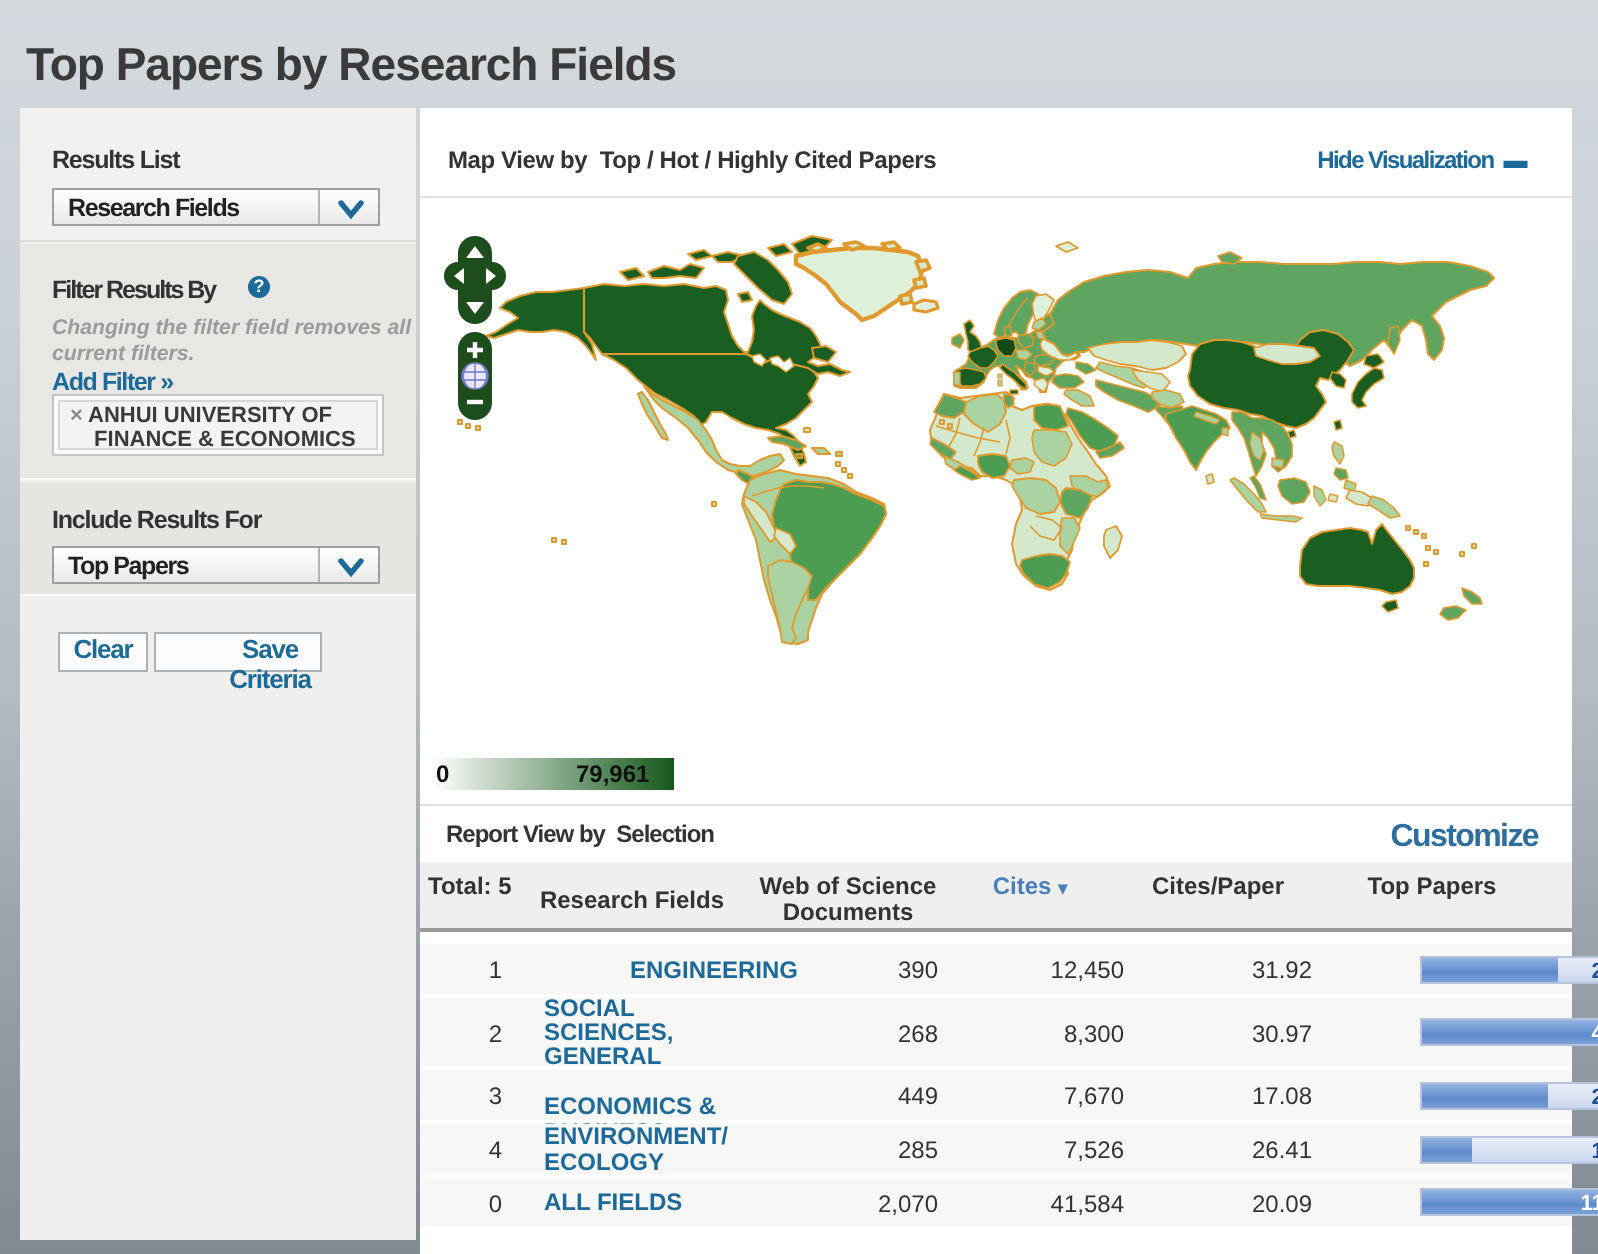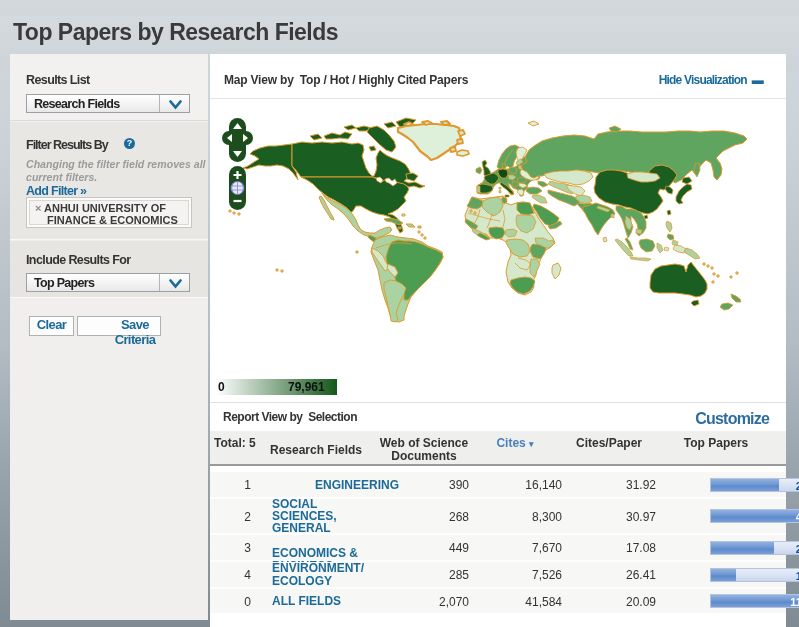--- a/index.html
+++ b/index.html
@@ -274,21 +274,21 @@
  <div style="left:46px;top:13px;width:120px;">Research Fields</div>
  <div style="left:154px;top:6px;width:120px;">Web of Science<br>Documents</div>
  <div style="left:275px;top:6px;width:60px;color:#4a7fbe;">Cites <span style="font-size:9px;">▾</span></div>
  <div style="left:349px;top:6px;width:100px;">Cites/Paper</div>
  <div style="left:456px;top:6px;width:100px;">Top Papers</div>
 </div>
 <div class="trow" style="top:418px;height:25px;">
  <div class="num" style="left:1px;top:6px;">1</div>
  <div class="rf" style="top:6.5px;padding-left:43px;">ENGINEERING</div>
  <div class="v" style="left:159px;width:100px;top:6px;">390</div>
- <div class="v" style="left:252px;width:100px;top:6px;">16,140</div>
+ <div class="v" style="left:252px;width:100px;top:6px;">12,450</div>
  <div class="v" style="left:346px;width:100px;top:6px;">31.92</div>
  <div class="bar" style="top:6px;">
         <div class="fill" style="width:67.5%;"></div>
         <span class="bv" style="color:#1c4f94;">27</span>
       </div>
 </div>
 <div class="trow" style="top:445px;height:34px;">
  <div class="num" style="left:1px;top:11px;">2</div>
  <div class="rf" style="top:-1.4px;">SOCIAL<br>SCIENCES,<br>GENERAL</div>
  <div class="v" style="left:159px;width:100px;top:11px;">268</div>

